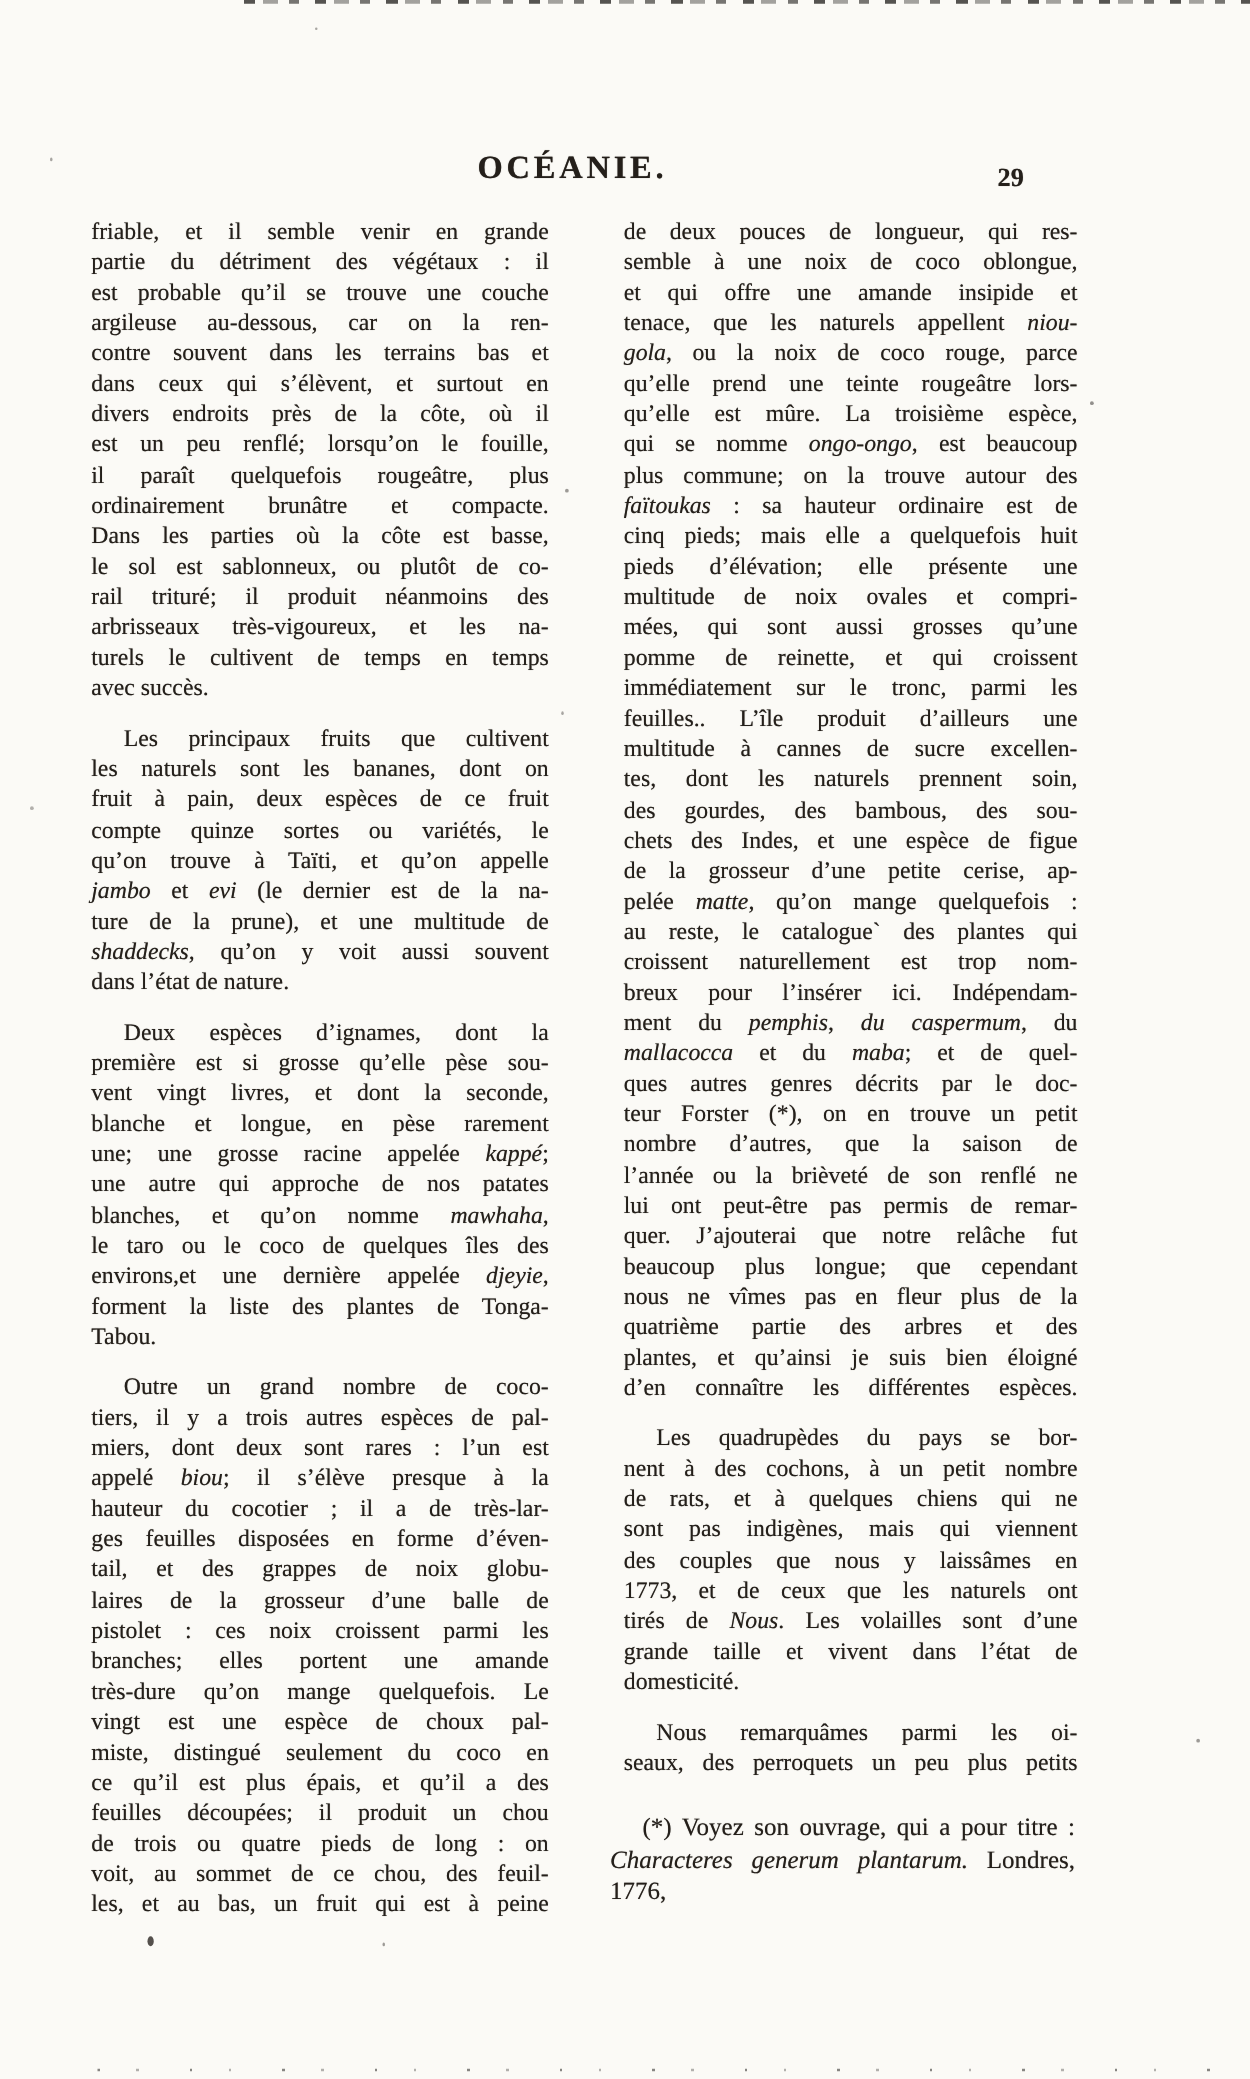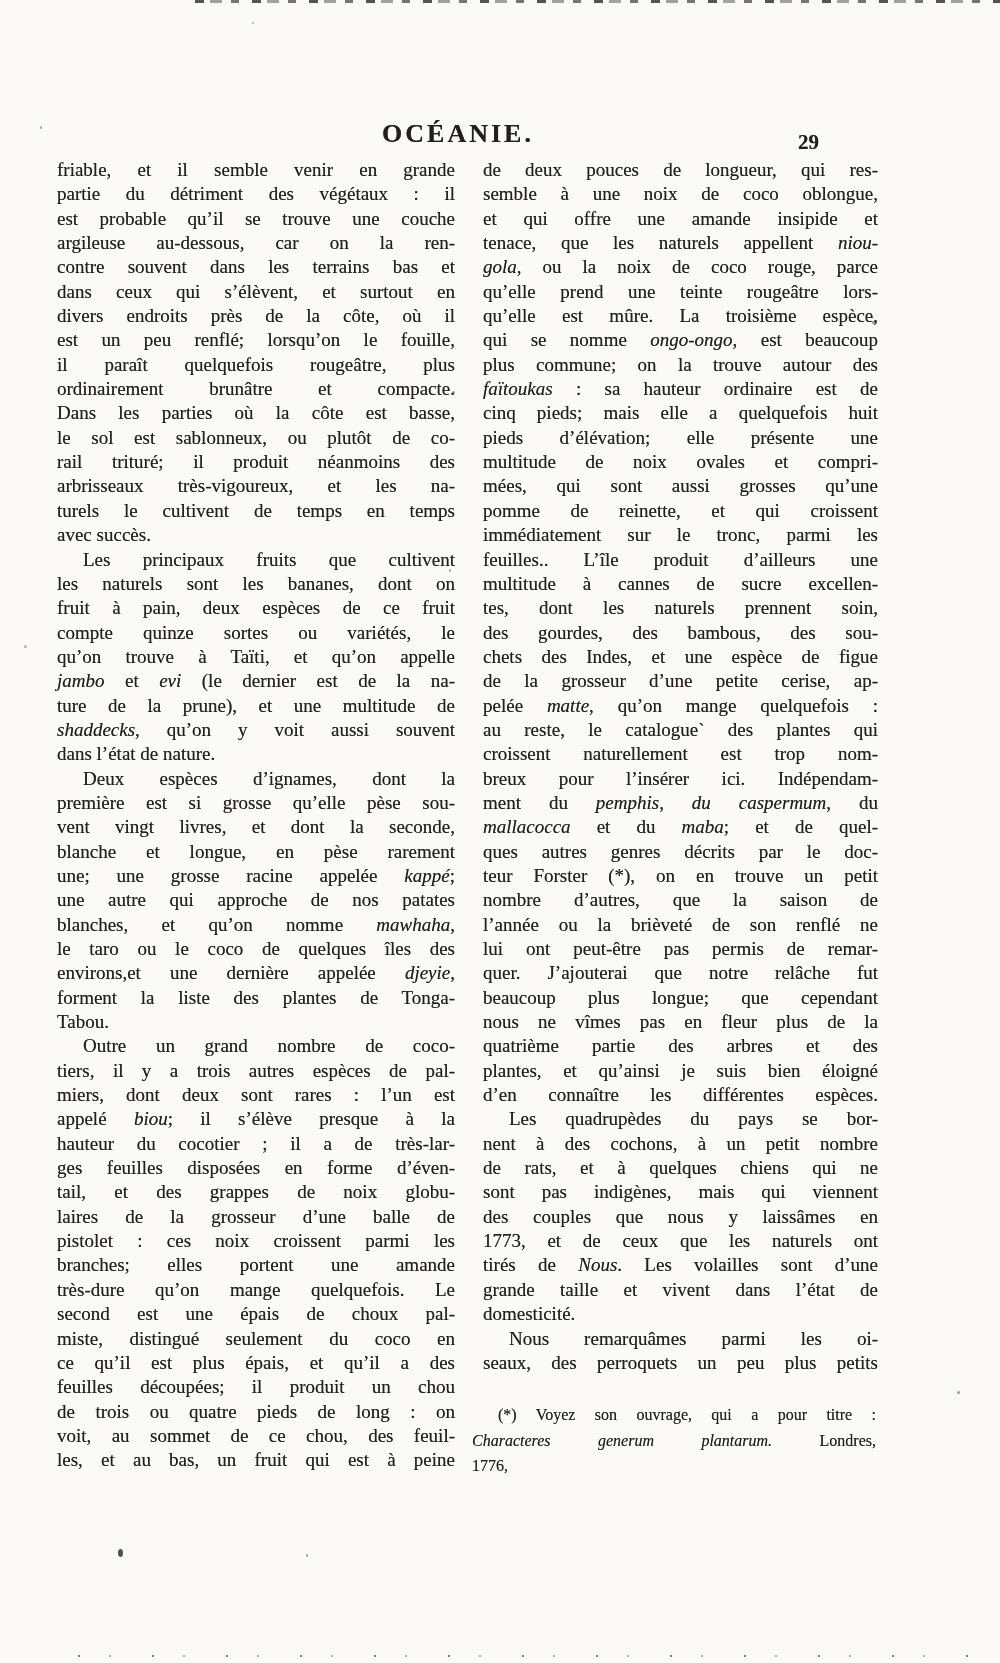--- a/index.html
+++ b/index.html
@@ -19,29 +19,29 @@
     position:absolute;top:130px;left:798px;font-size:21px;font-weight:bold;
     text-shadow:0 0 .6px rgba(34,30,25,.7);
   }
   
   .col{
     position:absolute;top:158px;font-size:19px;line-height:24.35px;
     text-shadow:0 0 .6px rgba(34,30,25,.65);
   }
   #col-left{left:57px;width:398px;}
   #col-right{left:483px;width:395px;}
-  .para{margin:0;}
+  .para{margin:16px;}
   .line{text-align:justify;text-align-last:justify;white-space:normal;}
   .line.flush{text-align-last:left;}
   .line.indent{text-indent:26px;}
   .it{font-style:italic;}
   
   .footnote{
     margin-top:27px;margin-left:-11px;width:404px;
-    font-size:16px;line-height:25.5px;
+    font-size:20px;line-height:25.5px;
   }
   
   .top-dashes{
     position:absolute;top:0;left:195px;right:0;height:3px;
     background:repeating-linear-gradient(90deg,
       rgba(30,28,25,.75) 0 9px,transparent 9px 15px,
       rgba(30,28,25,.4) 15px 27px,transparent 27px 36px,
       rgba(30,28,25,.6) 36px 44px,transparent 44px 57px);
   }
   .bottom-dots{
@@ -111,21 +111,21 @@
         <div class="line">tiers, il y a trois autres espèces de pal-</div>
         <div class="line">miers, dont deux sont rares : l’un est</div>
         <div class="line">appelé <span class="it">biou</span>; il s’élève presque à la</div>
         <div class="line">hauteur du cocotier ; il a de très-lar-</div>
         <div class="line">ges feuilles disposées en forme d’éven-</div>
         <div class="line">tail, et des grappes de noix globu-</div>
         <div class="line">laires de la grosseur d’une balle de</div>
         <div class="line">pistolet : ces noix croissent parmi les</div>
         <div class="line">branches; elles portent une amande</div>
         <div class="line">très-dure qu’on mange quelquefois. Le</div>
-        <div class="line">second est une épais de choux pal-</div>
+        <div class="line">vingt est une espèce de choux pal-</div>
         <div class="line">miste, distingué seulement du coco en</div>
         <div class="line">ce qu’il est plus épais, et qu’il a des</div>
         <div class="line">feuilles découpées; il produit un chou</div>
         <div class="line">de trois ou quatre pieds de long : on</div>
         <div class="line">voit, au sommet de ce chou, des feuil-</div>
         <div class="line">les, et au bas, un fruit qui est à peine</div>
       </div>
     </div>
   <div id="col-right" class="col">
 

